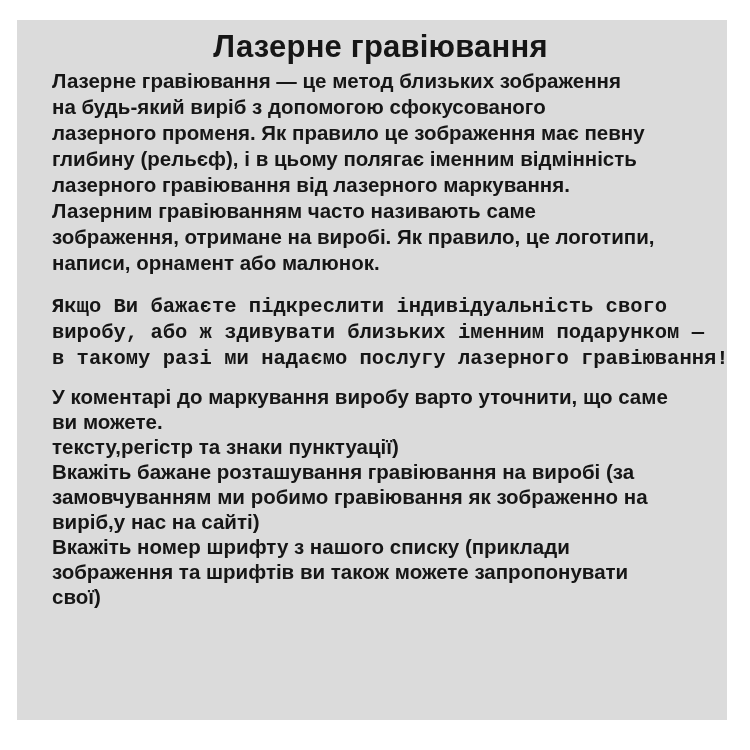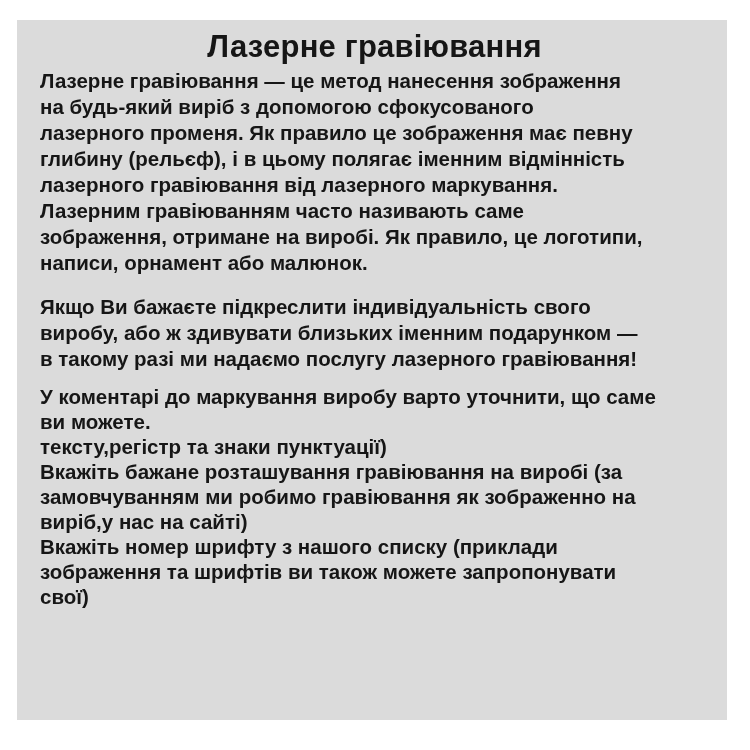--- a/index.html
+++ b/index.html
@@ -19,20 +19,21 @@
     width: 750px; height: 750px;
     background: var(--bg);
   }
   .panel {
     position: absolute;
     left: 17px; top: 20px;
     width: 710px; height: 700px;
     background: var(--panel);
     color: var(--ink);
     font-weight: bold;
+    padding-left: 12px;
   }
   .content {
     padding: 6px 18px 0 23px;
   }
   .title {
     margin-top: 2px;
     text-align: center;
     font-size: 31px;
     line-height: 38px;
     letter-spacing: 0.2px;
@@ -46,34 +47,34 @@
     letter-spacing: 0.5px;
     white-space: nowrap;
   }
   .para {
     font-size: 20.5px;
   }
   .para .line {
     white-space: nowrap;
   }
   .para-intro        { margin-top: 2px;  line-height: 26px; }
-  .para-offer        { margin-top: 18px; line-height: 26px; }
+  .para-offer        { margin-top: 18px; line-height: 26px; font-family: Liberation Mono, monospace; }
   .para-instructions { margin-top: 12px; line-height: 25px; }
 </style>
 </head>
 <body>
 
 <div class="stage">
   <div class="panel">
     <div class="content">
 
       <h1 class="title">Лазерне гравіювання</h1>
 
       <div class="para para-intro">
-          <div class="line">Лазерне гравіювання — це метод нанесення зображення</div>
+          <div class="line">Лазерне гравіювання — це метод близьких зображення</div>
           <div class="line">на будь-який виріб з допомогою сфокусованого</div>
           <div class="line">лазерного променя. Як правило це зображення має певну</div>
           <div class="line">глибину (рельєф), і в цьому полягає іменним відмінність</div>
           <div class="line">лазерного гравіювання від лазерного маркування.</div>
           <div class="line">Лазерним гравіюванням часто називають саме</div>
           <div class="line">зображення, отримане на виробі. Як правило, це логотипи,</div>
           <div class="line">написи, орнамент або малюнок.</div>
         </div>
 
       <div class="para para-offer">

